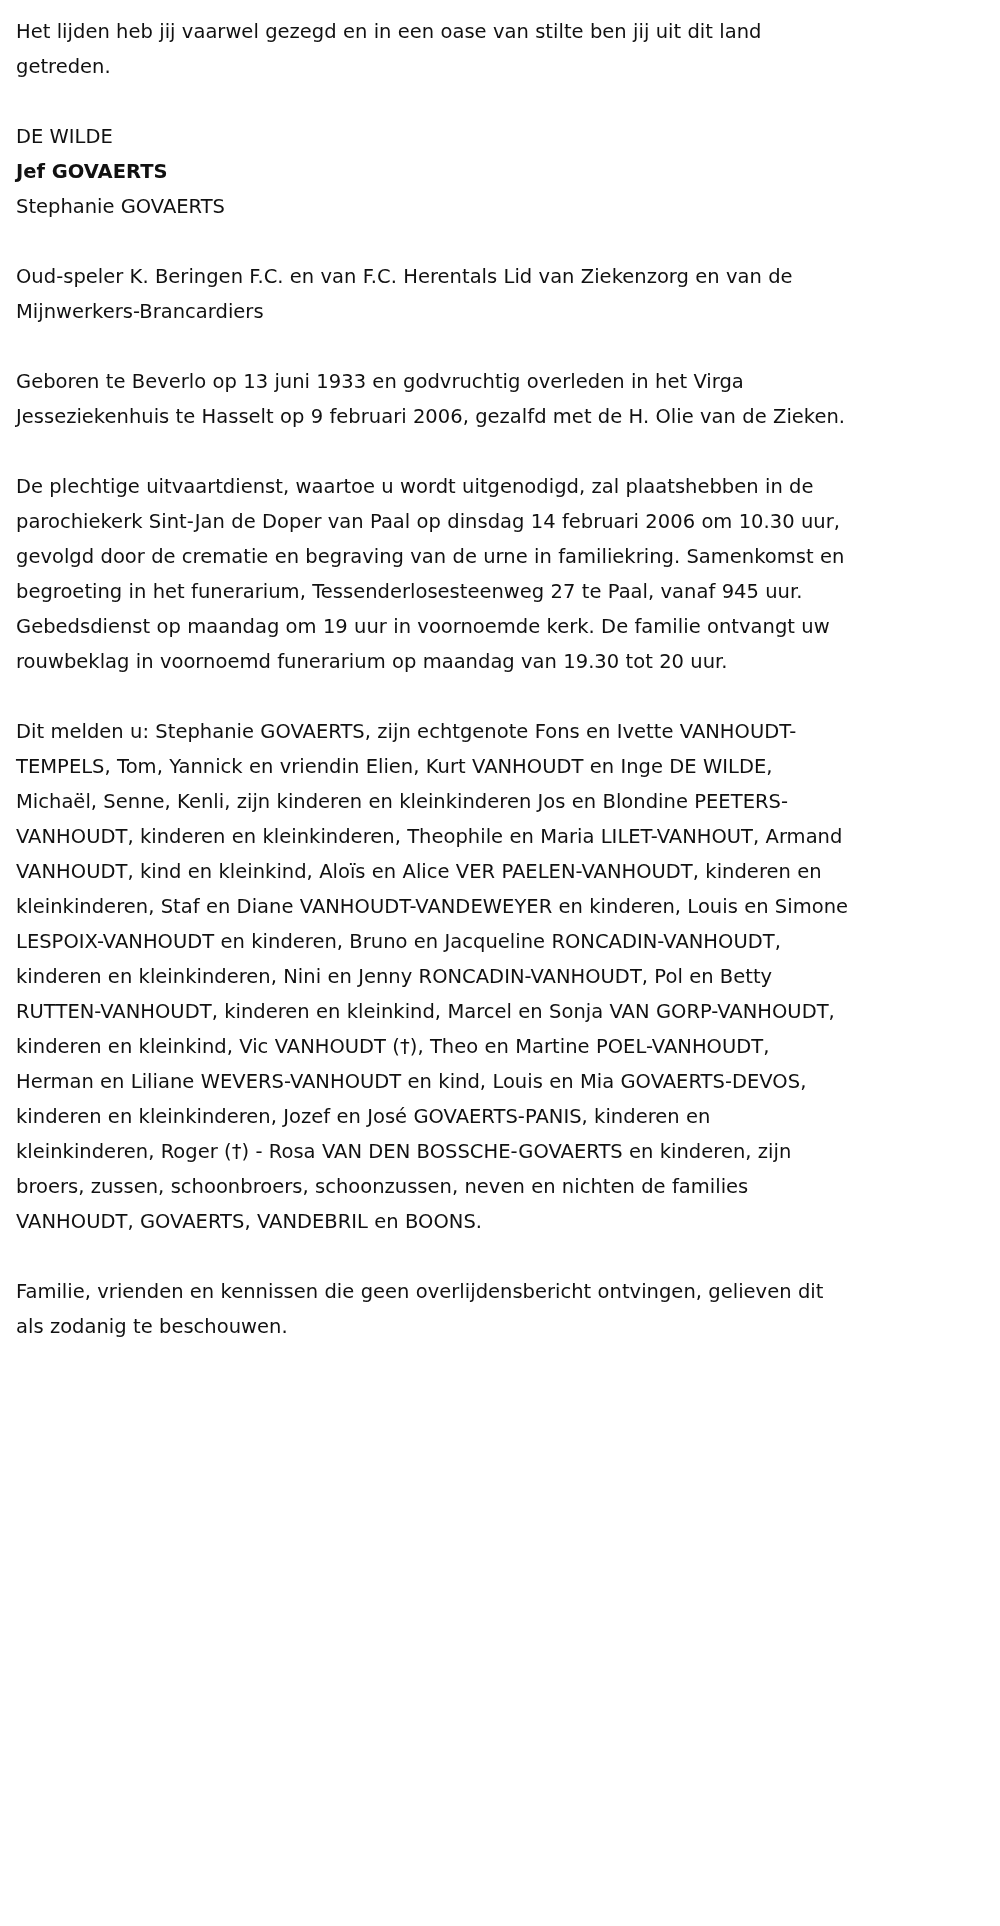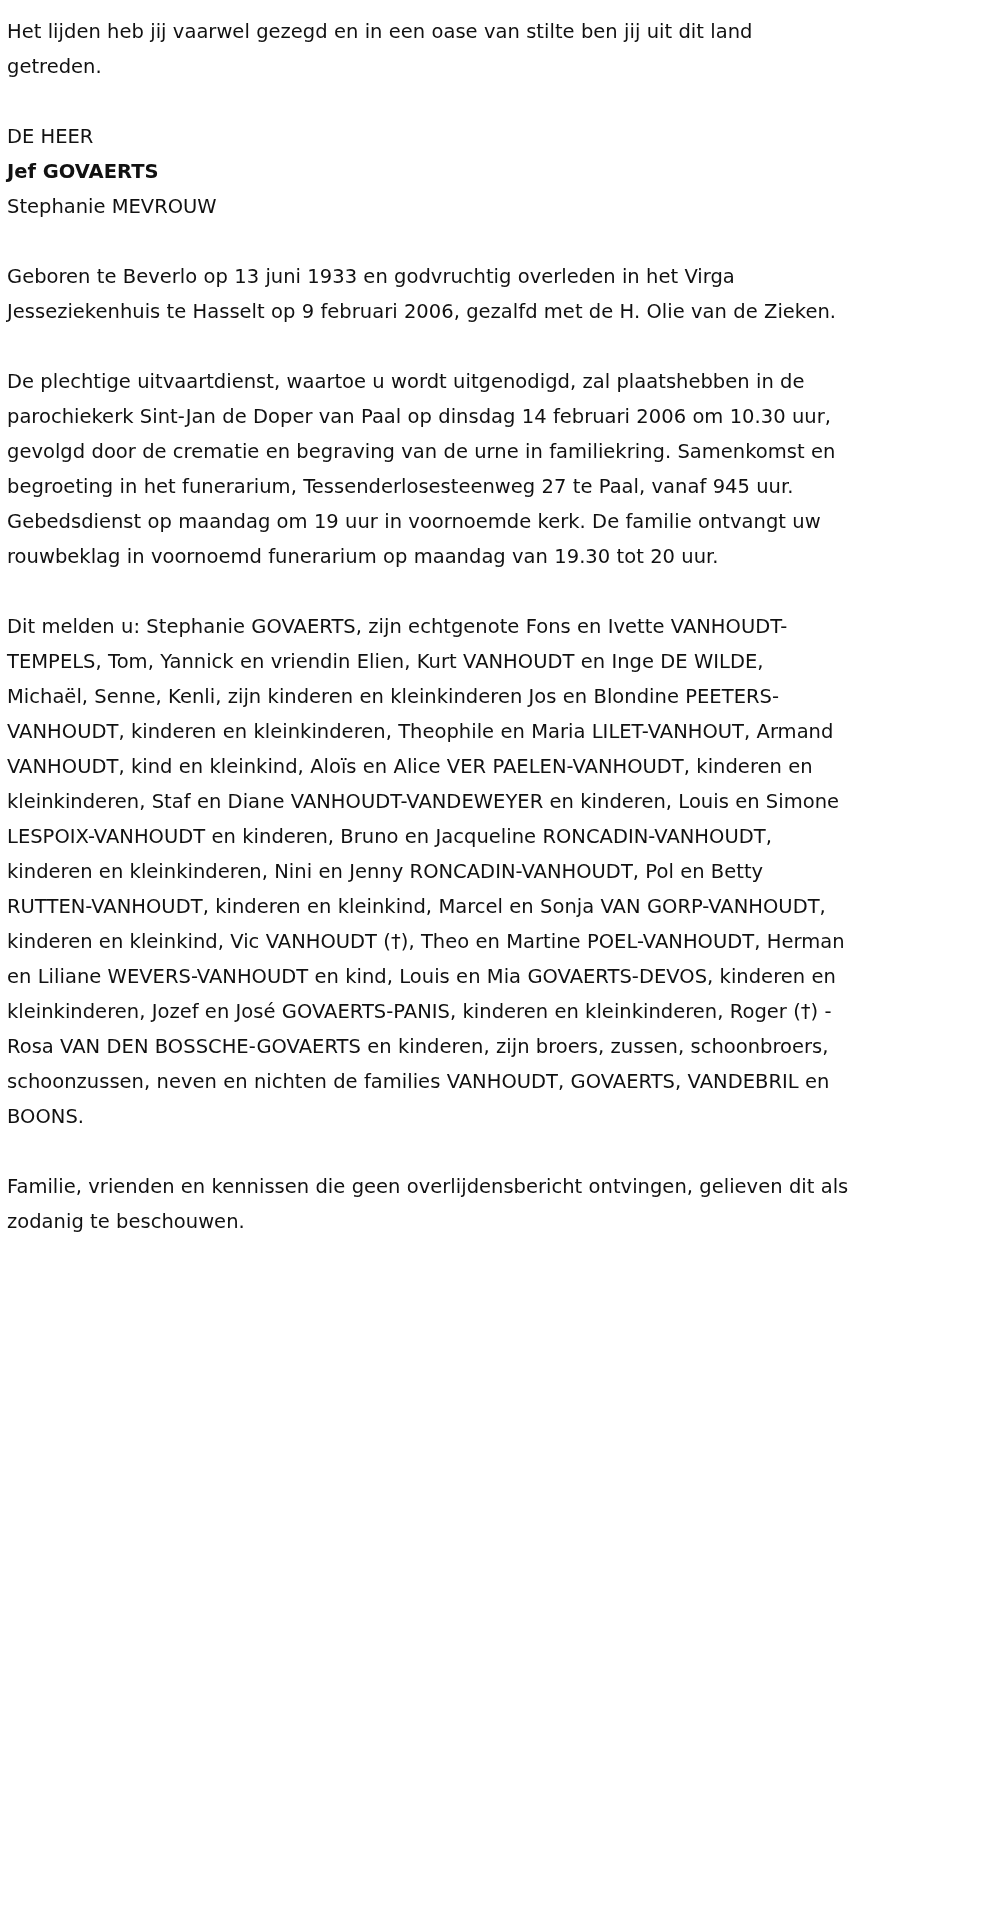--- a/index.html
+++ b/index.html
@@ -11,21 +11,21 @@
   body {
     width: 1000px;
     min-height: 1926px;
     font-family: "DejaVu Sans", "Liberation Sans", sans-serif;
     color: #111111;
     -webkit-font-smoothing: antialiased;
   }
   .page {
     box-sizing: border-box;
     width: 1000px;
-    padding: 14px 150px 20px 7px;
+    padding: 14px 150px 20px 16px;
   }
   .para {
     font-size: 19.5px;
     line-height: 35px;
     margin: 0 0 35px 0;
     letter-spacing: 0.02px;
     word-spacing: 0.1px;
     text-align: left;
     color: #111111;
   }
@@ -47,25 +47,26 @@
   }
 </style>
 </head>
 <body>
 
 <div class="page">
 
   <p class="para">Het lijden heb jij vaarwel gezegd en in een oase van stilte ben jij uit dit land getreden.</p>
 
   <div class="block-lines">
-    <p class="line">DE HEER</p>
+    <p class="line">DE WILDE</p>
     <p class="line name">Jef GOVAERTS</p>
-    <p class="line">Stephanie MEVROUW</p>
+    <p class="line">Stephanie GOVAERTS</p>
   </div>
 
+  <p class="para">Oud-speler K. Beringen F.C. en van F.C. Herentals Lid van Ziekenzorg en van de Mijnwerkers-Brancardiers</p>
 
   <p class="para">Geboren te Beverlo op 13 juni 1933 en godvruchtig overleden in het Virga Jesseziekenhuis te Hasselt op 9 februari 2006, gezalfd met de H. Olie van de Zieken.</p>
 
   <p class="para">De plechtige uitvaartdienst, waartoe u wordt uitgenodigd, zal plaatshebben in de parochiekerk Sint-Jan de Doper van Paal op dinsdag 14 februari 2006 om 10.30 uur, gevolgd door de crematie en begraving van de urne in familiekring. Samenkomst en begroeting in het funerarium, Tessenderlosesteenweg 27 te Paal, vanaf 945 uur. Gebedsdienst op maandag om 19 uur in voornoemde kerk. De familie ontvangt uw rouwbeklag in voornoemd funerarium op maandag van 19.30 tot 20 uur.</p>
 
   <p class="para">Dit melden u: Stephanie GOVAERTS, zijn echtgenote Fons en Ivette VANHOUDT-TEMPELS, Tom, Yannick en vriendin Elien, Kurt VANHOUDT en Inge DE WILDE, Michaël, Senne, Kenli, zijn kinderen en kleinkinderen Jos en Blondine PEETERS-VANHOUDT, kinderen en kleinkinderen, Theophile en Maria LILET-VANHOUT, Armand VANHOUDT, kind en kleinkind, Aloïs en Alice VER PAELEN-VANHOUDT, kinderen en kleinkinderen, Staf en Diane VANHOUDT-VANDEWEYER en kinderen, Louis en Simone LESPOIX-VANHOUDT en kinderen, Bruno en Jacqueline RONCADIN-VANHOUDT, kinderen en kleinkinderen, Nini en Jenny RONCADIN-VANHOUDT, Pol en Betty RUTTEN-VANHOUDT, kinderen en kleinkind, Marcel en Sonja VAN GORP-VANHOUDT, kinderen en kleinkind, Vic VANHOUDT (†), Theo en Martine POEL-VANHOUDT, Herman en Liliane WEVERS-VANHOUDT en kind, Louis en Mia GOVAERTS-DEVOS, kinderen en kleinkinderen, Jozef en José GOVAERTS-PANIS, kinderen en kleinkinderen, Roger (†) - Rosa VAN DEN BOSSCHE-GOVAERTS en kinderen, zijn broers, zussen, schoonbroers, schoonzussen, neven en nichten de families VANHOUDT, GOVAERTS, VANDEBRIL en BOONS.</p>
 
 
   <p class="para">Familie, vrienden en kennissen die geen overlijdensbericht ontvingen, gelieven dit als zodanig te beschouwen.</p>
 

